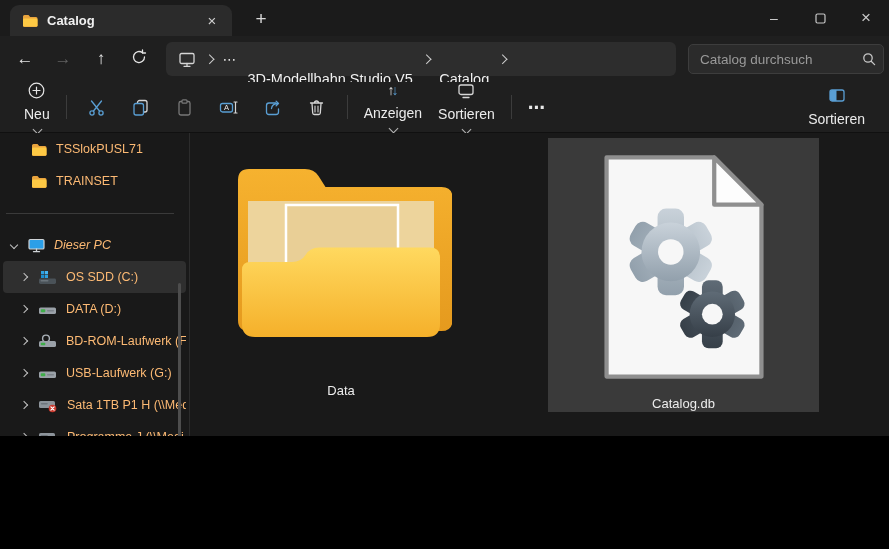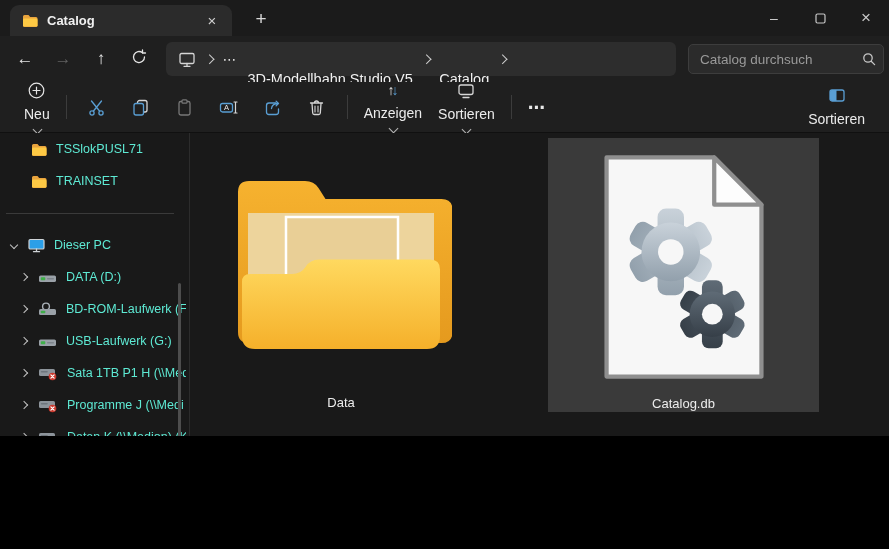--- a/index.html
+++ b/index.html
@@ -47,37 +47,37 @@
   .chev{display:inline-block;width:6px;height:6px;border-right:1.3px solid #b8b8b8;
         border-bottom:1.3px solid #b8b8b8;transform:rotate(45deg);margin:-3px 0 0 1px;}
   .more{font-size:17px;font-weight:bold;letter-spacing:1px;color:#e8e8e8;}
   .spacer{flex:1;}
   .sort-up{color:#e6e6e6;font-size:14px;}
   .sort-dn{color:#5a9fd4;font-size:14px;margin-left:-3px;}
 
   
   .sidebar{position:absolute;left:0;top:133px;width:189px;bottom:0;background:#191919;overflow:hidden;}
   .vdivider{position:absolute;left:189px;top:133px;width:1px;bottom:0;background:#2c2c2c;}
-  .srow{position:relative;height:32px;display:flex;align-items:center;font-size:12.5px;color:#5eead4;
+  .srow{position:relative;height:32px;display:flex;align-items:center;font-size:12.5px;color:#fdba74;
         border-radius:4px;margin:0 3px;}
   .srow.selected{background:#2f2f2f;}
   .schev{display:inline-block;width:5px;height:5px;border-right:1.2px solid #c2c2c2;
          border-bottom:1.2px solid #c2c2c2;}
   .schev.right{transform:rotate(-45deg);}
   .schev.down{transform:rotate(45deg);}
   .sdivider{height:32px;display:flex;align-items:center;}
   .sdivider div{height:1px;background:#3a3a3a;width:168px;margin-left:6px;}
   .icn{flex:0 0 auto;display:flex;}
   .slabel{margin-left:9px;white-space:nowrap;overflow:hidden;}
   .sb-scroll{position:absolute;left:178px;top:150px;width:3px;height:266px;background:#4d4d4d;border-radius:2px;}
 
   .content{position:absolute;left:190px;top:133px;right:0;bottom:0;background:#191919;}
   .tile{position:absolute;display:flex;flex-direction:column;align-items:center;}
   .tile-label{font-size:13px;color:#ececec;margin-top:0;}
-  .tile-data{left:38px;top:46px;width:226px;align-items:center;}
+  .tile-data{left:38px;top:34px;width:226px;align-items:center;}
   .tile-data .tile-label{margin-top:34px;}
   .tile-db{left:358px;top:5px;width:271px;height:274px;background:#3a3a3a;justify-content:flex-start;}
   .tile-db svg{margin-top:15px;}
   .tile-db .tile-label{margin-top:15px;}
 </style>
 </head>
 <body>
 
 <div id="app">
 
@@ -237,29 +237,43 @@
           <svg width="16" height="13" viewBox="0 0 16 13">
             <path d="M1,2.5 q0-1.5 1.5-1.5 h4 l1.7,2 H14 q1.5,0 1.5,1.5 v7 q0,1.5-1.5,1.5 H2.5 q-1.5,0-1.5-1.5 Z" fill="#e8a33d"></path>
             <rect x="1" y="4.6" width="14.5" height="8" rx="1.3" fill="#fdc944"></rect>
           </svg>
         </span>
       <span class="slabel">TRAINSET</span>
     </div>
     <div class="sdivider">
         <div></div>
       </div>
-    <div class="srow" style="padding-left:8px;">
+    <div class="srow" style="padding-left:8px;font-style:italic;">
       <span class="schev down"></span>
       <span class="icn" style="margin-left:11px;">
           <svg width="17" height="15" viewBox="0 0 17 15">
             <rect x="1" y="1.5" width="15" height="9.5" rx="1.3" fill="#2b9fe8" stroke="#cfd3d6" stroke-width="1.2"></rect>
             <path d="M8.5,11 v2 M5.5,13.7 h6" stroke="#cfd3d6" stroke-width="1.3" stroke-linecap="round"></path>
           </svg>
         </span>
       <span class="slabel">Dieser PC</span>
+    </div>
+    <div class="srow selected" style="padding-left:18px;">
+      <span class="schev right"></span>
+      <span class="icn" style="margin-left:11px;">
+          <svg width="19" height="15" viewBox="0 0 19 15">
+            <rect x="3" y="1" width="3.2" height="3.2" fill="#2ea0e0"></rect>
+            <rect x="6.8" y="1" width="3.2" height="3.2" fill="#45b5f2"></rect>
+            <rect x="3" y="4.8" width="3.2" height="3.2" fill="#1d8ed0"></rect>
+            <rect x="6.8" y="4.8" width="3.2" height="3.2" fill="#2ea0e0"></rect>
+            <rect x="1" y="8.5" width="17" height="5.5" rx="1.4" fill="#4a5258"></rect>
+            <rect x="2.5" y="10" width="8" height="1.4" rx="0.7" fill="#6b747b"></rect>
+          </svg>
+        </span>
+      <span class="slabel">OS SDD (C:)</span>
     </div>
     <div class="srow" style="padding-left:18px;">
       <span class="schev right"></span>
       <span class="icn" style="margin-left:11px;">
           <svg width="19" height="15" viewBox="0 0 19 15">
             <rect x="1" y="5.5" width="17" height="6.5" rx="1.6" fill="#9aa1a8"></rect>
             <rect x="2.8" y="7.3" width="4.5" height="3" rx="0.8" fill="#3fae49"></rect>
             <rect x="9" y="8" width="7" height="1.5" rx="0.7" fill="#7d848b"></rect>
           </svg>
         </span>

